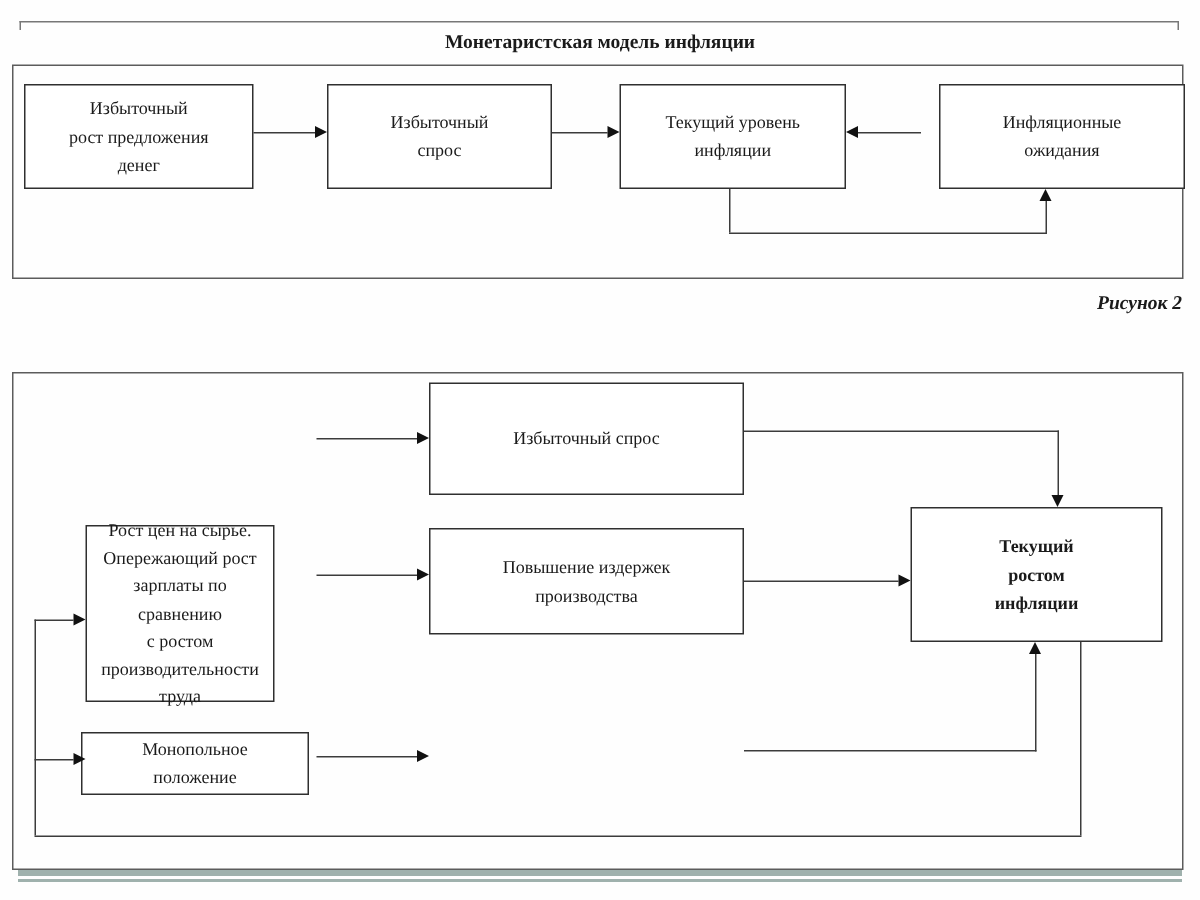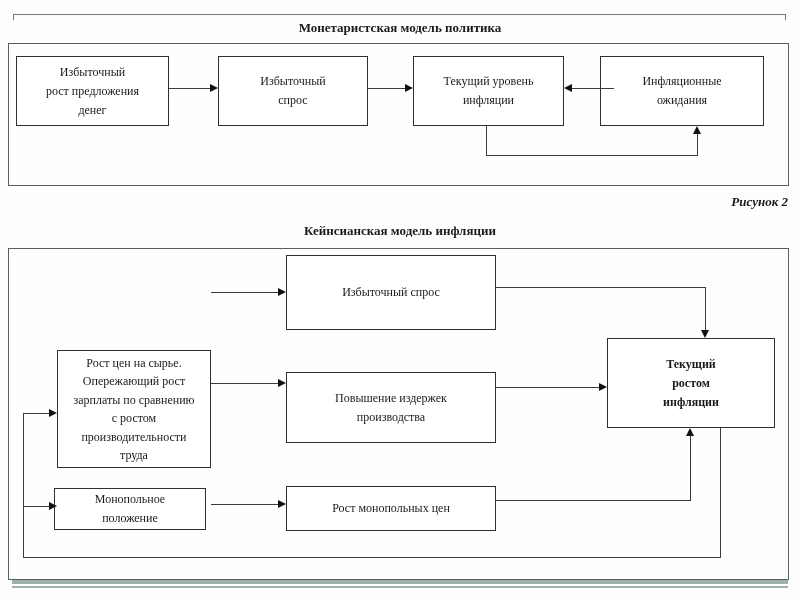--- a/index.html
+++ b/index.html
@@ -31,65 +31,63 @@
 </style>
 </head>
 <body>
 
 <div class="page">
 
   <div class="rule" style="left:13px;top:14px;width:773px;height:1px;"></div>
   <div class="rule" style="left:13px;top:14px;width:1px;height:6px;"></div>
   <div class="rule" style="left:785px;top:14px;width:1px;height:6px;"></div>
 
-  <div class="diagram-title" style="top:20px;">Монетаристская модель политика</div>
+  <div class="diagram-title" style="top:20px;">Монетаристская модель инфляции</div>
   <div class="frame" style="left:8px;top:43px;width:779px;height:141px;"></div>
 
   <div class="node" style="left:16px;top:56px;width:153px;height:70px;">Избыточный
 рост предложения
 денег</div>
   <div class="node" style="left:218px;top:56px;width:150px;height:70px;">Избыточный
 спрос</div>
   <div class="node" style="left:413px;top:56px;width:151px;height:70px;">Текущий уровень
 инфляции</div>
-  <div class="node" style="left:600px;top:56px;width:164px;height:70px;">Инфляционные
+  <div class="node" style="left:626px;top:56px;width:164px;height:70px;">Инфляционные
 ожидания</div>
 
   <div class="hl" style="left:169px;top:88px;width:41px;"></div>
   <div class="ah ah-r" style="left:210px;top:84px;"></div>
 
   <div class="hl" style="left:368px;top:88px;width:37px;"></div>
   <div class="ah ah-r" style="left:405px;top:84px;"></div>
 
   <div class="hl" style="left:572px;top:88px;width:42px;"></div>
   <div class="ah ah-l" style="left:564px;top:84px;"></div>
 
   <div class="vl" style="left:486px;top:126px;height:29px;"></div>
   <div class="hl" style="left:486px;top:155px;width:212px;"></div>
   <div class="vl" style="left:697px;top:133px;height:23px;"></div>
   <div class="ah ah-u" style="left:693px;top:126px;"></div>
 
   <div class="caption">Рисунок 2</div>
 
-  <div class="diagram-title" style="top:223px;">Кейнсианская модель инфляции</div>
   <div class="frame" style="left:8px;top:248px;width:779px;height:330px;"></div>
 
-  <div class="node tight" style="left:57px;top:350px;width:154px;height:118px;">Рост цен на сырье.
+  <div class="node tight" style="left:57px;top:350px;width:126px;height:118px;">Рост цен на сырье.
 Опережающий рост
 зарплаты по сравнению
 с ростом
 производительности
 труда</div>
   <div class="node" style="left:54px;top:488px;width:152px;height:42px;">Монопольное
 положение</div>
 
   <div class="node" style="left:286px;top:255px;width:210px;height:75px;">Избыточный спрос</div>
-  <div class="node" style="left:286px;top:372px;width:210px;height:71px;">Повышение издержек
+  <div class="node" style="left:286px;top:352px;width:210px;height:71px;">Повышение издержек
 производства</div>
-  <div class="node" style="left:286px;top:486px;width:210px;height:45px;">Рост монопольных цен</div>
 
   <div class="node bold" style="left:607px;top:338px;width:168px;height:90px;">Текущий
 ростом
 инфляции</div>
 
   <div class="hl" style="left:211px;top:292px;width:67px;"></div>
   <div class="ah ah-r" style="left:278px;top:288px;"></div>
 
   <div class="hl" style="left:211px;top:383px;width:67px;"></div>
   <div class="ah ah-r" style="left:278px;top:379px;"></div>

